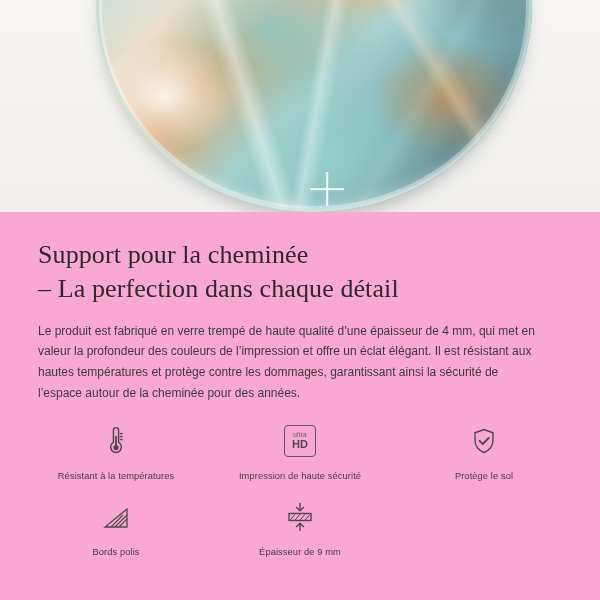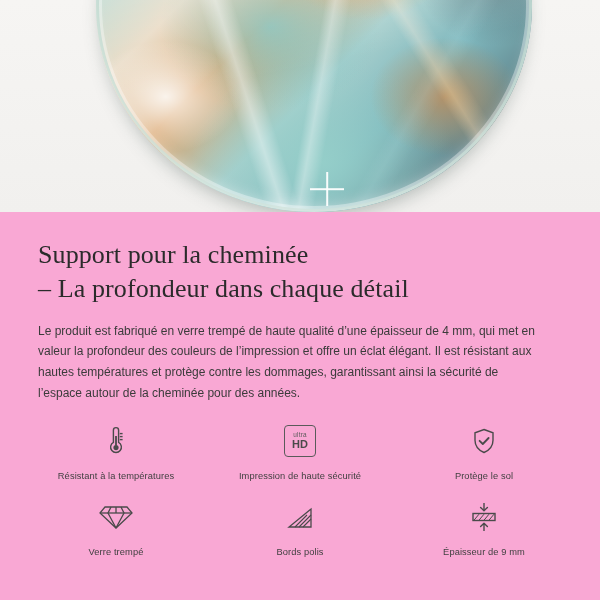--- a/index.html
+++ b/index.html
@@ -184,21 +184,21 @@
       <div class="plate-veins"></div>
       <div class="plate-sheen"></div>
       <div class="plate-edge"></div>
     </div>
     <div class="sparkle"></div>
   </div>
 
   <div class="content">
     <h1 class="headline">
       <span>Support pour la cheminée</span>
-      <span class="line2">– La profondeur dans chaque détail</span>
+      <span class="line2">– La perfection dans chaque détail</span>
     </h1>
     <p class="body-copy">Le produit est fabriqué en verre trempé de haute qualité d’une épaisseur de 4 mm, qui met en valeur la profondeur des couleurs de l’impression et offre un éclat élégant. Il est résistant aux hautes températures et protège contre les dommages, garantissant ainsi la sécurité de l’espace autour de la cheminée pour des années.</p>
   </div>
 
   <div class="features">
 
     <div class="feature">
       <div class="ico">
         <svg width="34" height="34" viewBox="0 0 34 34" fill="none" stroke="#4a4a4a" stroke-width="1.4">
           <path d="M14.4 6.2a2.6 2.6 0 0 1 5.2 0v12.1a5.4 5.4 0 1 1-5.2 0z"></path>
@@ -225,32 +225,20 @@
     <div class="feature">
       <div class="ico">
         <svg width="34" height="34" viewBox="0 0 34 34" fill="none" stroke="#4a4a4a" stroke-width="1.4">
           <path d="M17 5.5l9 3.3v7.4c0 5.4-3.7 10-9 12.3-5.3-2.3-9-6.9-9-12.3V8.8z"></path>
           <path d="M12.6 16.8l3.2 3.2 5.8-6" stroke-width="1.8" stroke-linecap="round" stroke-linejoin="round"></path>
         </svg>
       </div>
       <div class="cap">Protège le sol</div>
     </div>
 
-    <div class="feature">
-      <div class="ico">
-        <svg width="36" height="30" viewBox="0 0 36 30" fill="none" stroke="#4a4a4a" stroke-width="1.3">
-          <path d="M7 5h22l5 6-16 15L2 11z"></path>
-          <path d="M2 11h32"></path>
-          <path d="M13 5l-3 6 8 15"></path>
-          <path d="M23 5l3 6-8 15"></path>
-          <path d="M18 5v6"></path>
-        </svg>
-      </div>
-      <div class="cap">Verre trempé</div>
-    </div>
 
     <div class="feature">
       <div class="ico">
         <svg width="32" height="30" viewBox="0 0 32 30" fill="none" stroke="#4a4a4a" stroke-width="1.3">
           <path d="M5 25h22V7z"></path>
           <path d="M11 25l12-12" stroke-width="1.1"></path>
           <path d="M15 25l12-12" stroke-width="1.1"></path>
           <path d="M19 25l8-8" stroke-width="1.1"></path>
         </svg>
       </div>

